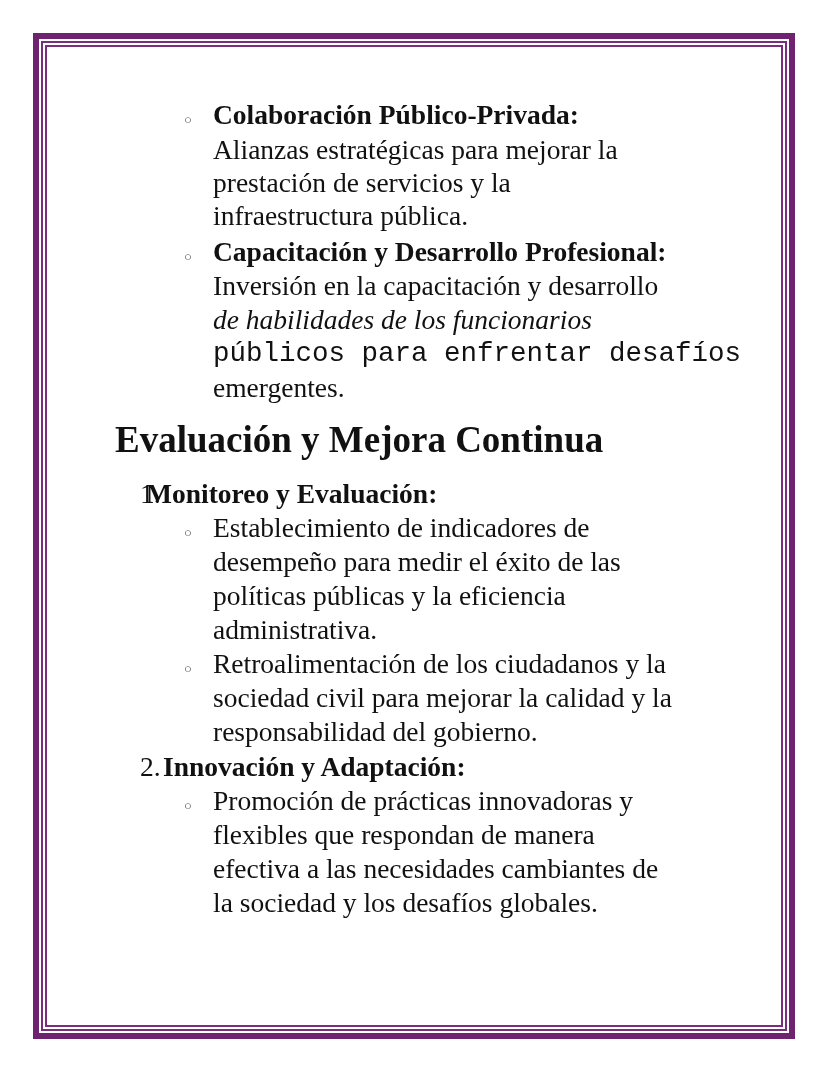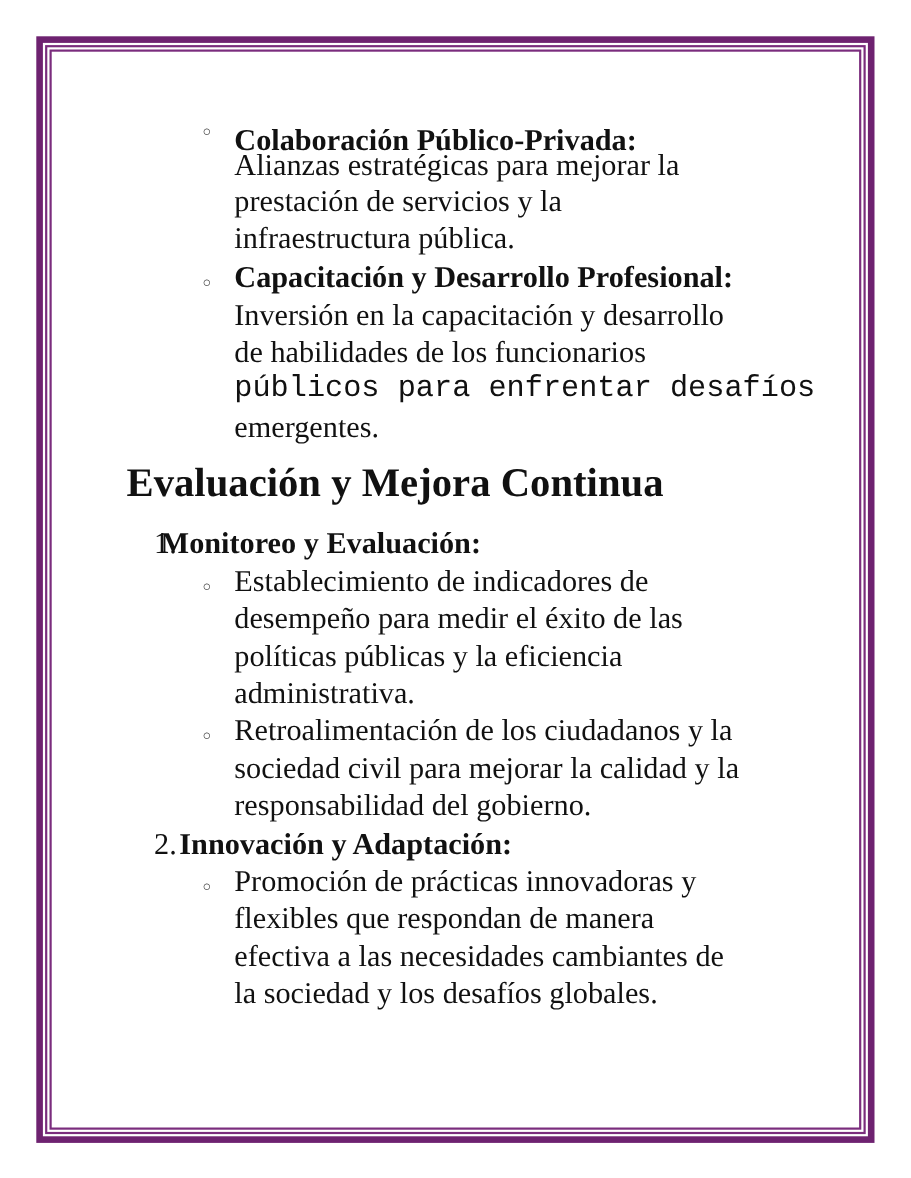--- a/index.html
+++ b/index.html
@@ -62,29 +62,29 @@
 <body>
 
 <div class="page-border">
   <div class="inner1"></div>
   <div class="inner2"></div>
 </div>
 
 <div class="content">
 
   <span class="bullet" style="left:184px; top:113px;">○</span>
-  <div class="line bold" style="left:213px; top:98px;margin-top:12px;">Colaboración Público-Privada:</div>
+  <div class="line bold" style="left:213px; top:98px;">Colaboración Público-Privada:</div>
   <div class="line" style="left:213px; top:133px;">Alianzas estratégicas para mejorar la</div>
   <div class="line" style="left:213px; top:166px;">prestación de servicios y la</div>
   <div class="line" style="left:213px; top:199px;">infraestructura pública.</div>
 
   <span class="bullet" style="left:184px; top:250px;">○</span>
   <div class="line bold" style="left:213px; top:235px;">Capacitación y Desarrollo Profesional:</div>
   <div class="line" style="left:213px; top:269px;">Inversión en la capacitación y desarrollo</div>
-  <div class="line" style="left:213px; top:303px;">de habilidades de los funcionarios</div>
+  <div class="line" style="left:213px; top:303px;font-style:italic;">de habilidades de los funcionarios</div>
   <div class="line" style="left:213px; top:337px;font-family:Liberation Mono, monospace;">públicos para enfrentar desafíos</div>
   <div class="line" style="left:213px; top:371px;">emergentes.</div>
 
   <div class="line heading" style="left:115px; top:423px;">Evaluación y Mejora Continua</div>
 
   <div class="line" style="left:140px; top:477px;">1.</div>
   <div class="line bold" style="left:146px; top:477px;">Monitoreo y Evaluación:</div>
 
   <span class="bullet" style="left:184px; top:526px;">○</span>
   <div class="line" style="left:213px; top:511px;">Establecimiento de indicadores de</div>

